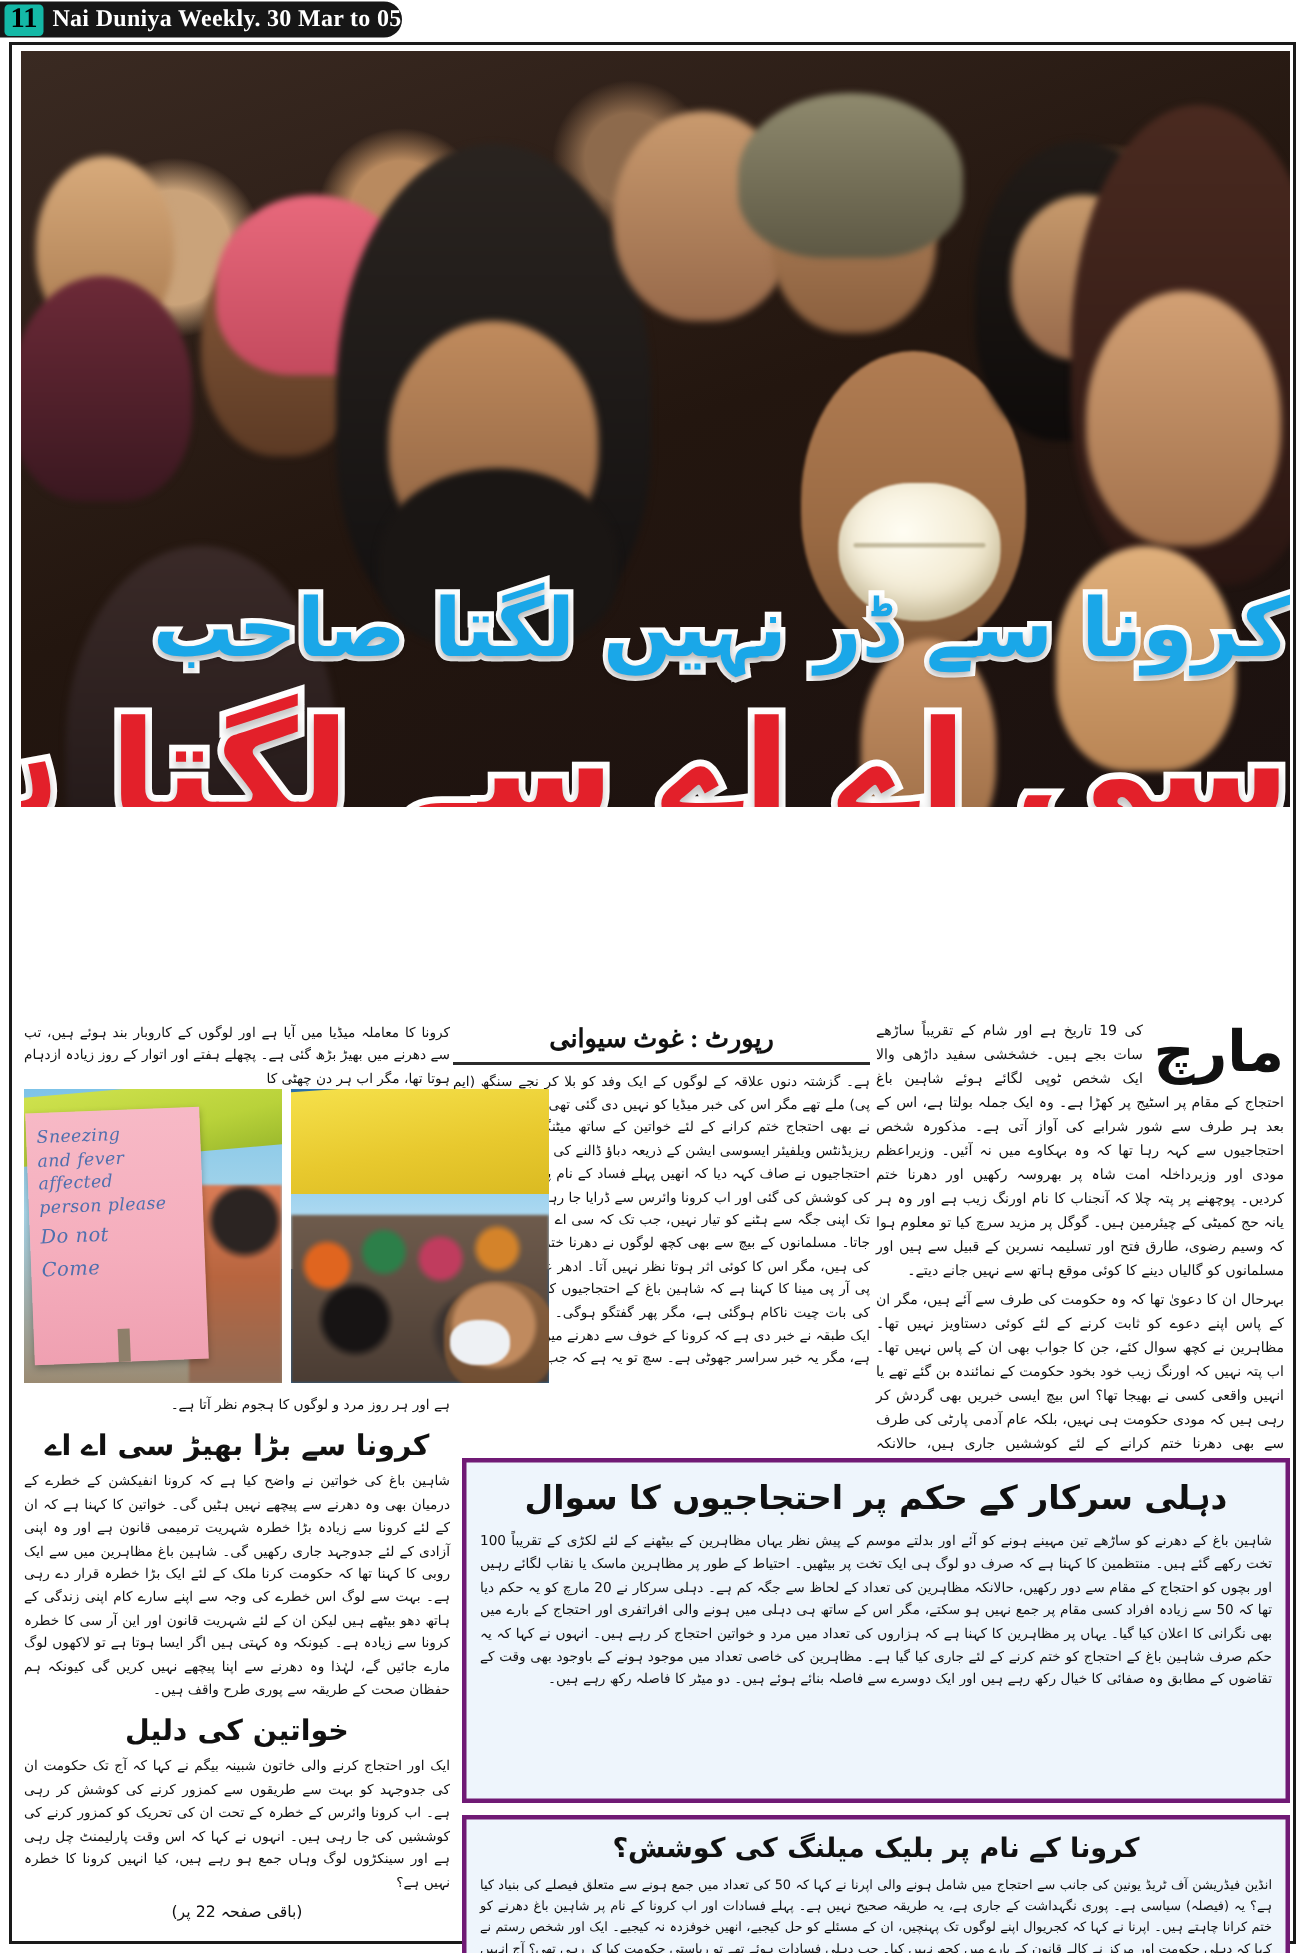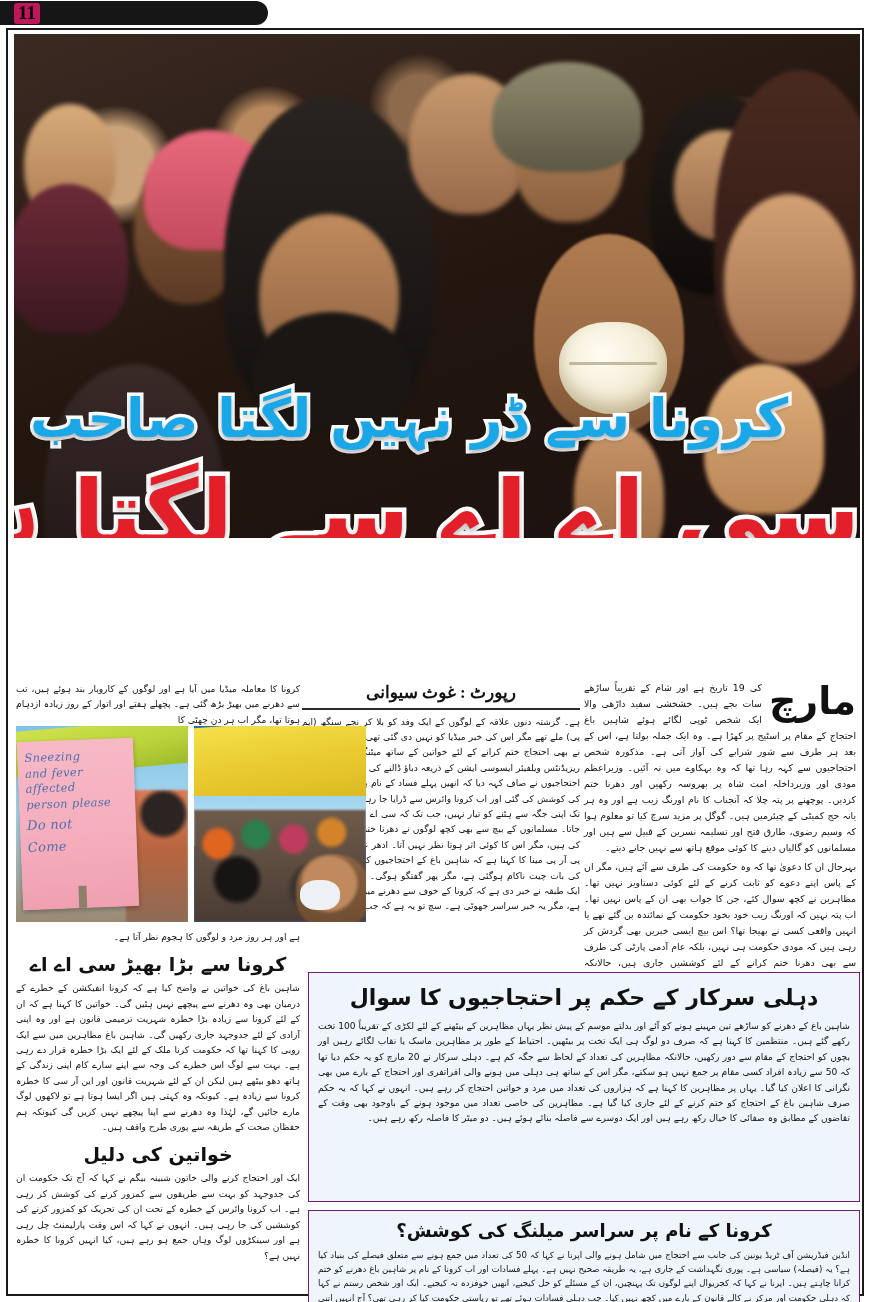--- a/index.html
+++ b/index.html
@@ -14,22 +14,22 @@
   
   .masthead {
     position:absolute; left:0; top:0; width:870px; height:26px;
     display:flex; align-items:center;
   }
   .masthead-bar {
     position:absolute; left:0; top:1px; height:24px; width:268px;
     background:#161616; border-radius:0 12px 12px 0;
   }
   .page-num {
-    position:relative; z-index:3; margin-left:14px;
-    background:#be185d; color:#000;
+    position:relative; z-index:3; margin-left:3px;
+    background:#14b8a6; color:#000;
     font-family:"Liberation Serif", serif; font-weight:700;
     font-size:19px; line-height:20px; padding:0 4px 1px 4px;
     border-radius:3px;
   }
   .masthead-title {
     position:relative; z-index:3; margin-left:6px;
     color:#ffffff; font-family:"Liberation Serif", serif;
     font-weight:700; font-size:16px; letter-spacing:.2px; white-space:nowrap;
   }
 
@@ -77,21 +77,21 @@
     box-shadow: inset 0 -10px 16px rgba(150,135,95,.45);
     filter: blur(.6px);
   }
   .n95::after{
     content:""; position:absolute; left:10px; top:40px; width:88px; height:3px;
     background:rgba(160,148,112,.6); border-radius:2px;
   }
 
   
   .headline-wrap {
-    position:absolute; left:16px; right:0; top:352px; text-align:left;
+    position:absolute; left:0; right:0; top:352px; text-align:right;
     pointer-events:none;
   }
   .headline-cyan {
     font-family:"DejaVu Sans", sans-serif;
     direction:rtl; unicode-bidi:bidi-override;
     font-size:54px; line-height:1.22; font-weight:700;
     color:#1aa7e8;
     -webkit-text-stroke: 7px #ffffff;
     paint-order: stroke fill;
     text-shadow: 0 3px 5px rgba(0,0,0,.30);
@@ -242,36 +242,37 @@
     font-size:19px; line-height:28px; margin:5px 0 3px 0;
   }
   .cont-note {
     direction:rtl; text-align:center; font-family:"DejaVu Sans", sans-serif;
     font-size:10.5px; line-height:18px; color:#111; margin-top:2px;
   }
 
   
   .bluebox {
     position:absolute;
-    background:#eef5fc; border:1px solid #701a75;
+    background:#eef5fc; border:3px solid #701a75;
   }
   .bluebox-inner { padding:7px 9px 8px 9px; }
   .bluebox .sec-head { font-size:22px; line-height:32px; margin:2px 0 5px 0; }
   #box-top { left:294px; top:292px; width:552px; height:230px; }
   #box-bottom { left:294px; top:530px; width:552px; height:108px; }
   #box-bottom .sec-head { font-size:18px; line-height:26px; margin:0 0 4px 0; }
 </style>
 </head>
 <body>
 
 <div class="page">
 
   <div class="masthead">
     <div class="masthead-bar"></div>
     <div class="page-num">11</div>
+    <div class="masthead-title">Nai Duniya Weekly. 30 Mar to 05 Apr. 2020</div>
   </div>
 
   <div class="frame">
 
     <div class="hero">
       <div class="hero-img">
         <div class="hero-bg"></div>
 
         <div class="face" style="left:10px;top:70px;width:92px;height:120px;background:linear-gradient(180deg,#d8ab7c,#a97a4f);"></div>
         <div class="veil" style="left:-6px;top:150px;width:120px;height:150px;background:linear-gradient(180deg,#6d2a38,#3a1820);"></div>
@@ -346,31 +347,32 @@
         <div class="tent-man"></div>
         <div class="tent-mask"></div>
       </div>
 
       <div class="left-col">
         <div class="urdu">ہے اور ہر روز مرد و لوگوں کا ہجوم نظر آتا ہے۔</div>
         <div class="sec-head">کرونا سے بڑا بھیڑ سی اے اے</div>
         <div class="urdu">شاہین باغ کی خواتین نے واضح کیا ہے کہ کرونا انفیکشن کے خطرے کے درمیان بھی وہ دھرنے سے پیچھے نہیں ہٹیں گی۔ خواتین کا کہنا ہے کہ ان کے لئے کرونا سے زیادہ بڑا خطرہ شہریت ترمیمی قانون ہے اور وہ اپنی آزادی کے لئے جدوجہد جاری رکھیں گی۔ شاہین باغ مظاہرین میں سے ایک روبی کا کہنا تھا کہ حکومت کرنا ملک کے لئے ایک بڑا خطرہ قرار دے رہی ہے۔ بہت سے لوگ اس خطرے کی وجہ سے اپنے سارے کام اپنی زندگی کے ہاتھ دھو بیٹھے ہیں لیکن ان کے لئے شہریت قانون اور این آر سی کا خطرہ کرونا سے زیادہ ہے۔ کیونکہ وہ کہتی ہیں اگر ایسا ہوتا ہے تو لاکھوں لوگ مارے جائیں گے، لہٰذا وہ دھرنے سے اپنا پیچھے نہیں کریں گی کیونکہ ہم حفظان صحت کے طریقہ سے پوری طرح واقف ہیں۔</div>
         <div class="sec-head">خواتین کی دلیل</div>
         <div class="urdu">ایک اور احتجاج کرنے والی خاتون شبینہ بیگم نے کہا کہ آج تک حکومت ان کی جدوجہد کو بہت سے طریقوں سے کمزور کرنے کی کوشش کر رہی ہے۔ اب کرونا وائرس کے خطرہ کے تحت ان کی تحریک کو کمزور کرنے کی کوششیں کی جا رہی ہیں۔ انہوں نے کہا کہ اس وقت پارلیمنٹ چل رہی ہے اور سینکڑوں لوگ وہاں جمع ہو رہے ہیں، کیا انہیں کرونا کا خطرہ نہیں ہے؟</div>
+        <div class="cont-note">(باقی صفحہ 22 پر)</div>
       </div>
 
       <div class="bluebox" id="box-top">
         <div class="bluebox-inner">
           <div class="sec-head">دہلی سرکار کے حکم پر احتجاجیوں کا سوال</div>
           <div class="urdu">شاہین باغ کے دھرنے کو ساڑھے تین مہینے ہونے کو آئے اور بدلتے موسم کے پیش نظر یہاں مظاہرین کے بیٹھنے کے لئے لکڑی کے تقریباً 100 تخت رکھے گئے ہیں۔ منتظمین کا کہنا ہے کہ صرف دو لوگ ہی ایک تخت پر بیٹھیں۔ احتیاط کے طور پر مظاہرین ماسک یا نقاب لگائے رہیں اور بچوں کو احتجاج کے مقام سے دور رکھیں، حالانکہ مظاہرین کی تعداد کے لحاظ سے جگہ کم ہے۔ دہلی سرکار نے 20 مارچ کو یہ حکم دیا تھا کہ 50 سے زیادہ افراد کسی مقام پر جمع نہیں ہو سکتے، مگر اس کے ساتھ ہی دہلی میں ہونے والی افراتفری اور احتجاج کے بارے میں بھی نگرانی کا اعلان کیا گیا۔ یہاں پر مظاہرین کا کہنا ہے کہ ہزاروں کی تعداد میں مرد و خواتین احتجاج کر رہے ہیں۔ انہوں نے کہا کہ یہ حکم صرف شاہین باغ کے احتجاج کو ختم کرنے کے لئے جاری کیا گیا ہے۔ مظاہرین کی خاصی تعداد میں موجود ہونے کے باوجود بھی وقت کے تقاضوں کے مطابق وہ صفائی کا خیال رکھ رہے ہیں اور ایک دوسرے سے فاصلہ بنائے ہوئے ہیں۔ دو میٹر کا فاصلہ رکھ رہے ہیں۔</div>
         </div>
       </div>
 
       <div class="bluebox" id="box-bottom">
         <div class="bluebox-inner">
-          <div class="sec-head">کرونا کے نام پر سراسر میلنگ کی کوشش؟</div>
+          <div class="sec-head">کرونا کے نام پر بلیک میلنگ کی کوشش؟</div>
           <div class="urdu" style="font-size:8.6px;line-height:14.2px;">انڈین فیڈریشن آف ٹریڈ یونین کی جانب سے احتجاج میں شامل ہونے والی اپرنا نے کہا کہ 50 کی تعداد میں جمع ہونے سے متعلق فیصلے کی بنیاد کیا ہے؟ یہ (فیصلہ) سیاسی ہے۔ پوری نگہداشت کے جاری ہے، یہ طریقہ صحیح نہیں ہے۔ پہلے فسادات اور اب کرونا کے نام پر شاہین باغ دھرنے کو ختم کرانا چاہتے ہیں۔ اپرنا نے کہا کہ کجریوال اپنے لوگوں تک پہنچیں، ان کے مسئلے کو حل کیجیے، انھیں خوفزدہ نہ کیجیے۔ ایک اور شخص رستم نے کہا کہ دہلی حکومت اور مرکز نے کالے قانون کے بارے میں کچھ نہیں کیا۔ جب دہلی فسادات ہوئے تھے تو ریاستی حکومت کیا کر رہی تھی؟ آج انہیں اتنی طاقت کہاں سے ملی؟ تب تو جلنے دیا، دہلی کو اور اب دھرنا ختم کرنے کے لئے تمام اقدامات کئے جا رہے ہیں۔</div>
         </div>
       </div>
 
     </div>
   </div>
 </div>
 
 </body></html>

